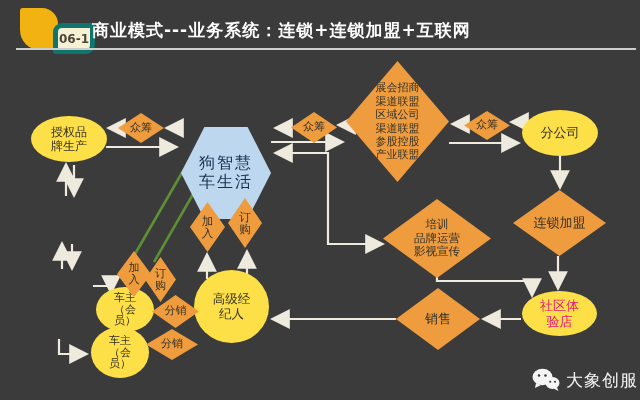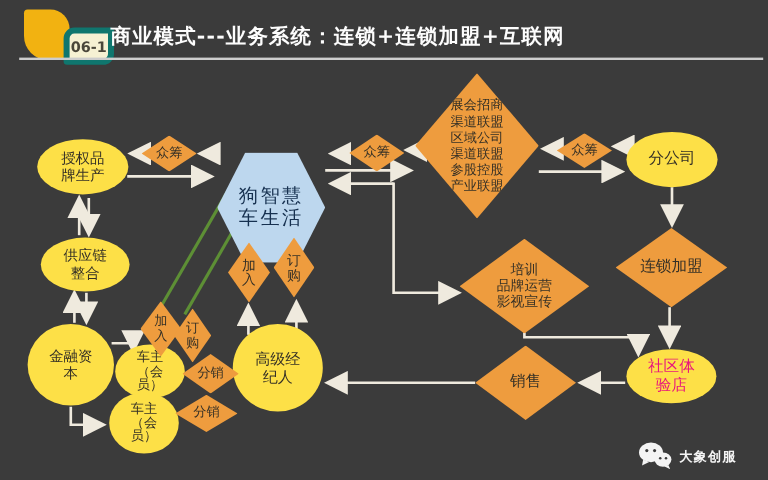--- a/index.html
+++ b/index.html
@@ -19,21 +19,21 @@
         text-align:center;white-space:pre-line;font-weight:normal;color:#353026;line-height:1.18;}
   .ellipse{border-radius:50%;background:#fde047;}
   .diamond{background:#ee9c3e;clip-path:polygon(50% 0,100% 50%,50% 100%,0 50%);}
   .hex{background:#bdd7ee;color:#16304f;
        clip-path:polygon(26% 0,74% 0,100% 50%,74% 100%,26% 100%,0 50%);}
   .svg-layer{position:absolute;left:0;top:0;z-index:0;}
   .node{z-index:2;}
   .node.under{z-index:1;}
   
   .footer{position:absolute;left:532px;top:368px;display:flex;align-items:center;gap:6px;}
-  .brand{color:#f4f4f4;font-size:11px;font-weight:bold;letter-spacing:1px;}
+  .brand{color:#f4f4f4;font-size:17px;font-weight:normal;letter-spacing:1px;}
 </style>
 </head>
 <body>
 
 <div class="stage">
 
   <div class="logo-yellow"></div>
   <div class="badge">06-1</div>
   <div class="title">商业模式---业务系统：连锁+连锁加盟+互联网</div>
   <div class="title-rule"></div>
@@ -86,24 +86,20 @@
       <path d="M396 319 L273 319" marker-end="url(#ah)"></path>
     </g>
     <g stroke="#5d8f35" stroke-width="2.6" fill="none">
       <path d="M194 152 L135 254"></path>
       <path d="M215 156 L154 262"></path>
     </g>
   </svg>
 
   <div class="node ellipse under" style="left:31px;top:116px;width:76px;height:46px;font-size:12px;">授权品
 牌生产</div>
-  <div class="node ellipse under" style="left:34px;top:198px;width:74px;height:45px;font-size:12px;">供应链
-整合</div>
-  <div class="node ellipse under" style="left:23px;top:270px;width:72px;height:68px;font-size:12px;">金融资
-本</div>
   <div class="node ellipse under" style="left:96px;top:287px;width:58px;height:45px;font-size:11px;line-height:1.05;">车主
 （会
 员）</div>
   <div class="node ellipse under" style="left:91px;top:327px;width:58px;height:51px;font-size:11px;line-height:1.05;">车主
 （会
 员）</div>
   <div class="node ellipse under" style="left:194px;top:270px;width:75px;height:73px;font-size:12.5px;">高级经
 纪人</div>
   <div class="node ellipse" style="left:522px;top:291px;width:75px;height:45px;font-size:13px;color:#e8167d;">社区体
 验店</div>

